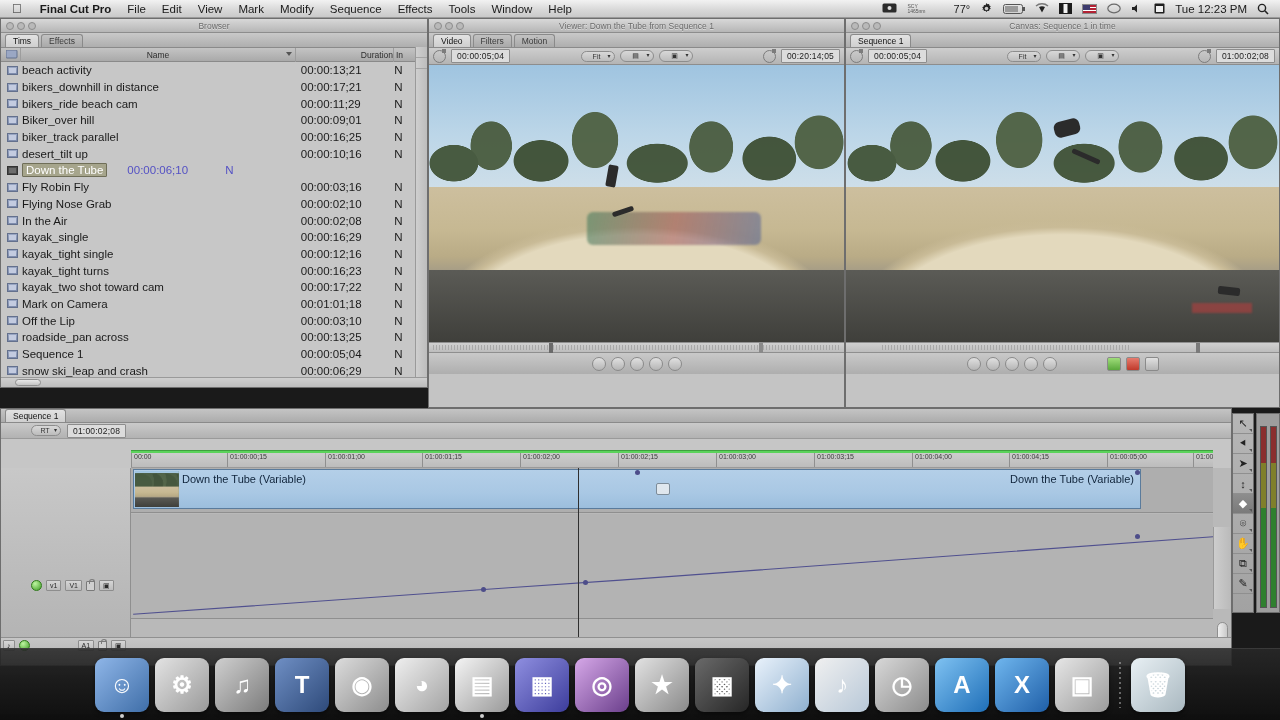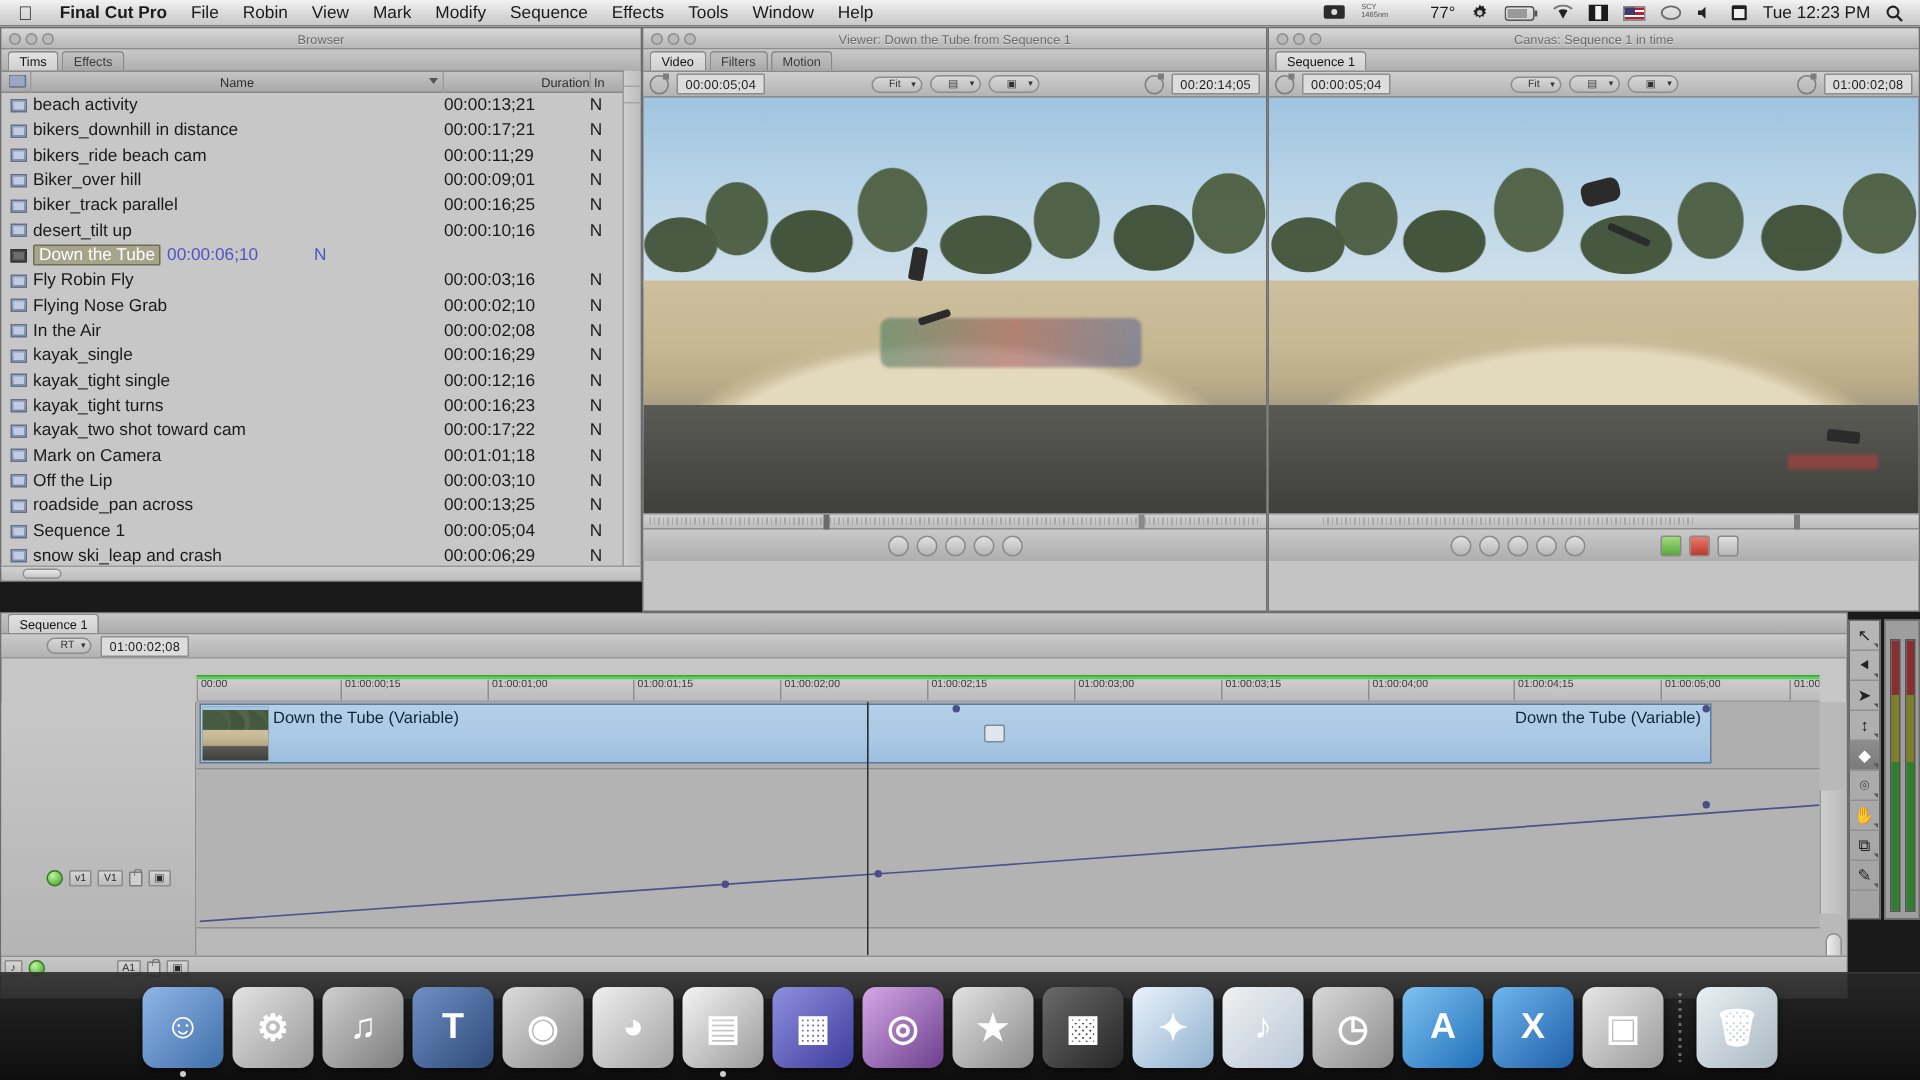--- a/index.html
+++ b/index.html
@@ -17,21 +17,21 @@
     background: linear-gradient(to bottom, #f2f2f2 0%, #d9d9d9 55%, #c9c9c9 100%);
     border-bottom: 1px solid #9a9a9a;
     display: flex; align-items: center;
     font-size: 11.5px; color: #1a1a1a;
     z-index: 50;
   }
   #menubar .apple { padding: 0 10px 0 12px; font-size: 13px; line-height: 1; }
   #menubar .mi { padding: 0 8px; white-space: nowrap; }
   #menubar .mi.app { font-weight: bold; text-align: center; }
   #menubar .right { margin-left: auto; display: flex; align-items: center; padding-right: 6px; }
-  #menubar .right .ext { padding: 0 5px; display: flex; align-items: flex-start; gap: 28px; }
+  #menubar .right .ext { padding: 0 5px; display: flex; align-items: center; gap: 28px; }
   .wx { display: flex; align-items: center; gap: 3px; }
   .wx .wxsmall { font-size: 5px; line-height: 5px; color: #555; text-align: left; }
   .wx .wxtemp { font-size: 11px; }
   .flagicon { width: 15px; height: 10px; background: linear-gradient(to bottom,#b22234 0 20%,#fff 20% 40%,#b22234 40% 60%,#fff 60% 80%,#b22234 80% 100%); position: relative; border: 1px solid #888; }
   .flagicon::before { content:""; position:absolute; left:0; top:0; width:7px; height:5px; background:#3c3b6e; }
 
   
   #desktop {
     position: absolute; top: 18px; left: 0; width: 1280px; height: 702px;
     background: #1a1a1a;
@@ -61,21 +61,21 @@
   .tab {
     font-size: 8.5px; color: #3a3a3a; padding: 1px 7px 1px 7px; height: 13px;
     line-height: 11px;
     background: linear-gradient(to bottom,#c2c2c2,#a9a9a9);
     border: 1px solid #8a8a8a; border-bottom: none;
     border-radius: 3px 3px 0 0; margin-right: 2px;
   }
   .tab.active { background: linear-gradient(to bottom,#e2e2e2,#cfcfcf); color: #111; }
 
   
-  #browser { left: 0; top: 0; width: 428px; height: 370px; background: #a3a3a3; }
+  #browser { left: 0; top: 0; width: 428px; height: 370px; background: #7f1d1d; }
   #browser-head {
     height: 14px; display: flex; align-items: center;
     background: linear-gradient(to bottom,#c4c4c4,#a9a9a9);
     border-bottom: 1px solid #8a8a8a; font-size: 8.5px; color: #2d2d2d;
   }
   .colhead { border-right: 1px solid #9d9d9d; height: 14px; line-height: 14px; position: relative; overflow: hidden; }
   .colhead .lbl { text-align: center; display: block; }
   .col-icon { width: 20px; }
   .col-name { width: 275px; }
   .col-dur  { width: 98px; }
@@ -86,21 +86,21 @@
   #cliplist { position: absolute; top: 43px; left: 0; width: 416px; height: 318px; overflow: hidden; background: #c7c7c7; }
   .cliprow { display: flex; align-items: center; height: 16.7px; font-size: 11.5px; color: #1a1a1a; }
   .cliprow .cicon {
     width: 11px; height: 9px; margin-left: 6px; margin-right: 4px;
     background: linear-gradient(to bottom,#9aa7c4,#7d8bac);
     border: 1px solid #5a6party; border: 1px solid #63708d;
     position: relative; flex: none;
   }
   .cliprow .cicon::before { content:""; position:absolute; left:1px; top:1px; right:1px; bottom:1px; background:#c3cbe0; }
   .cliprow .cname { width: 276px; white-space: nowrap; overflow: hidden; }
-  .cliprow .cdur  { width: 98px; }
+  .cliprow .cdur  { width: 98px; margin-left: 16px; }
   .cliprow .cin   { width: 24px; }
   .cliprow.selected .cname {
     background: #a6a58c; color: #fff; border: 1px solid #6f6e58; display: inline-block;
     padding: 0 3px; width: auto; border-radius: 1px; margin-right: 4px;
   }
   .cliprow.selected .cdur, .cliprow.selected .cin { color: #5451c4; }
   .cliprow.selected .cicon { background: #4a4a4a; border-color:#333; }
   .cliprow.selected .cicon::before { background: #6d6d6d; }
 
   .vscroll { position: absolute; right: 0; top: 28px; width: 12px; bottom: 9px;
@@ -243,21 +243,21 @@
      width: 4px; height: 4px; border-radius: 50%; background: rgba(255,255,255,.8); }
   .docksep { width: 2px; height: 46px; background: repeating-linear-gradient(to bottom, rgba(255,255,255,.35) 0 2px, transparent 2px 5px); margin: 0 4px 4px; }
 </style>
 </head>
 <body>
 
 <div id="menubar">
   <span class="apple"></span>
   <span class="mi app">Final Cut Pro</span>
   <span class="mi">File</span>
-  <span class="mi">Robin</span>
+  <span class="mi">Edit</span>
   <span class="mi">View</span>
   <span class="mi">Mark</span>
   <span class="mi">Modify</span>
   <span class="mi">Sequence</span>
   <span class="mi">Effects</span>
   <span class="mi">Tools</span>
   <span class="mi">Window</span>
   <span class="mi">Help</span>
   <span class="right">
     <span class="ext">

